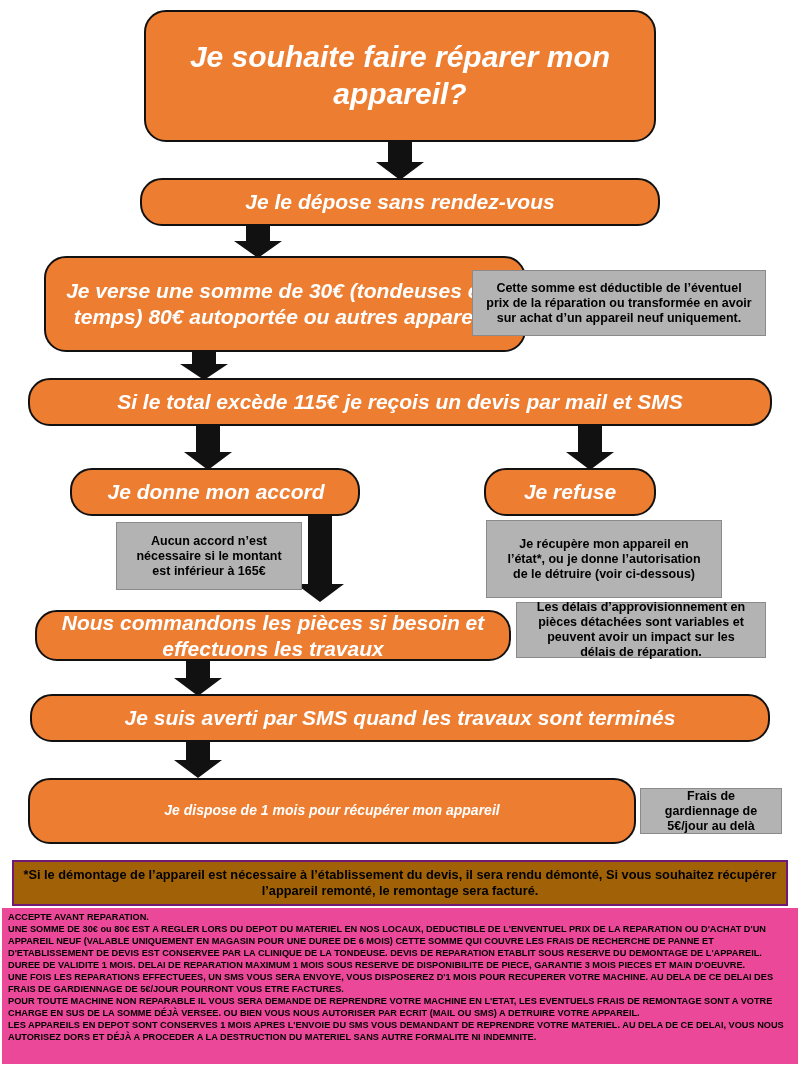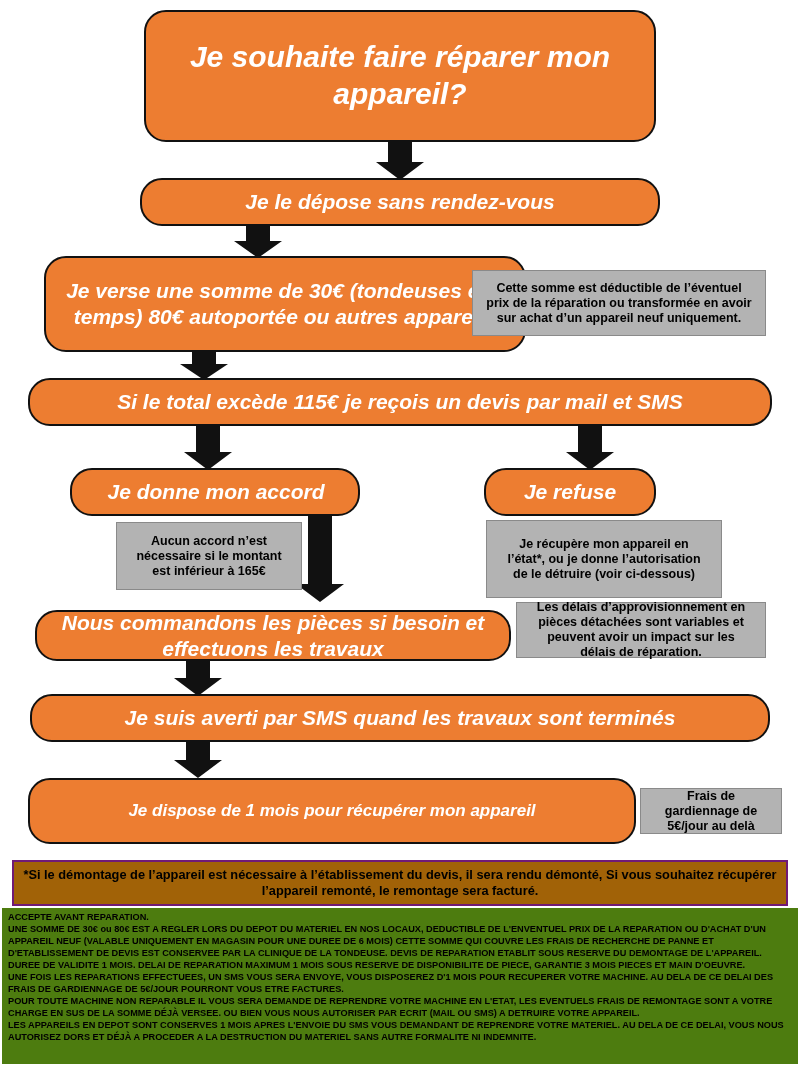--- a/index.html
+++ b/index.html
@@ -64,21 +64,21 @@
     text-align: center;
     line-height: 1.25;
     padding: 4px 8px;
     display: flex;
     align-items: center;
     justify-content: center;
   }
   .legal {
     position: absolute;
     box-sizing: border-box;
-    background: #4d7c0f;
+    background: #ec4899;
     color: #000000;
     font-weight: bold;
     font-size: 9.2px;
     line-height: 1.3;
     padding: 4px 6px 4px 6px;
     text-align: left;
     white-space: pre-line;
   }
   
   #title-box   { left: 144px; top: 10px;  width: 512px; height: 132px; font-size: 30px; }
@@ -86,21 +86,21 @@
   #deposit-box { left: 44px;  top: 256px; width: 482px; height: 96px;  font-size: 21px; }
   #deposit-note{ left: 472px; top: 270px; width: 294px; height: 66px;  font-size: 12.5px; }
   #quote-box   { left: 28px;  top: 378px; width: 744px; height: 48px;  font-size: 21px; }
   #accept-box  { left: 70px;  top: 468px; width: 290px; height: 48px;  font-size: 21px; padding-left: 12px; }
   #accept-note { left: 116px; top: 522px; width: 186px; height: 68px;  font-size: 12.5px; }
   #refuse-box  { left: 484px; top: 468px; width: 172px; height: 48px;  font-size: 21px; }
   #refuse-note { left: 486px; top: 520px; width: 236px; height: 78px;  font-size: 12.5px; }
   #order-box   { left: 35px;  top: 598px; width: 476px; height: 51px;  font-size: 21px; margin-top: 12px; }
   #order-note  { left: 516px; top: 602px; width: 250px; height: 56px;  font-size: 12.5px; }
   #sms-box     { left: 30px;  top: 694px; width: 740px; height: 48px;  font-size: 21px; }
-  #pickup-box  { left: 28px;  top: 778px; width: 608px; height: 66px;  font-size: 17px; }
+  #pickup-box  { left: 28px;  top: 778px; width: 608px; height: 66px;  font-size: 14px; }
   #pickup-note { left: 640px; top: 788px; width: 142px; height: 46px;  font-size: 12.5px; }
   #footnote-box{ left: 12px;  top: 860px; width: 776px; height: 46px;  font-size: 12.8px; }
   #legal-box   { left: 2px;   top: 908px; width: 796px; height: 156px; }
 </style>
 </head>
 <body>
 
 <div class="canvas">
 
   <svg class="arrow" style="left:370px; top:140px; width:60px; height:42px;" viewBox="0 0 60 42">

